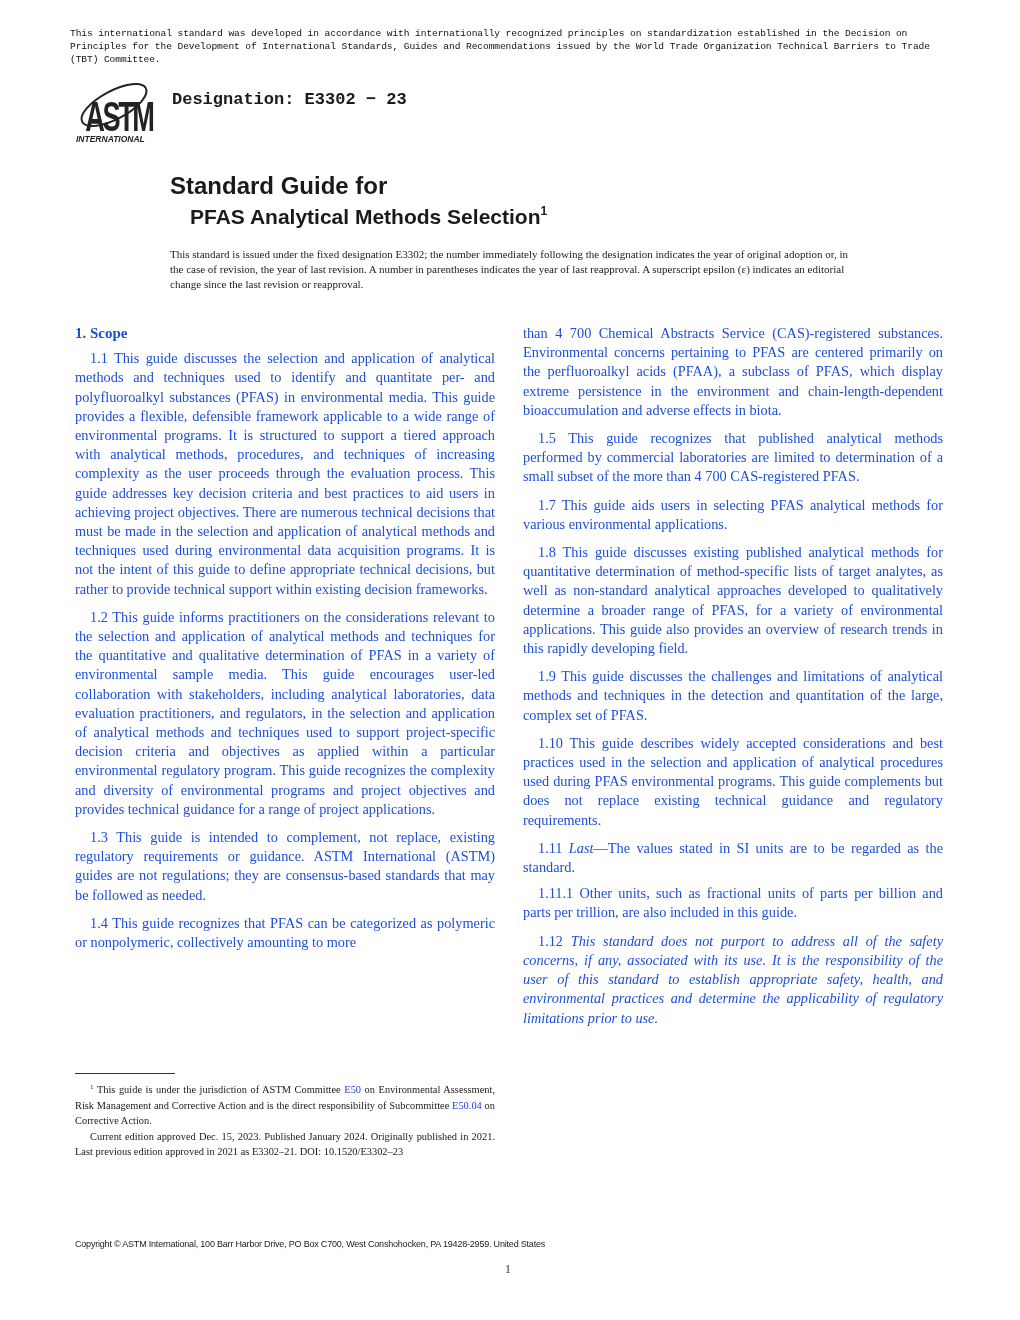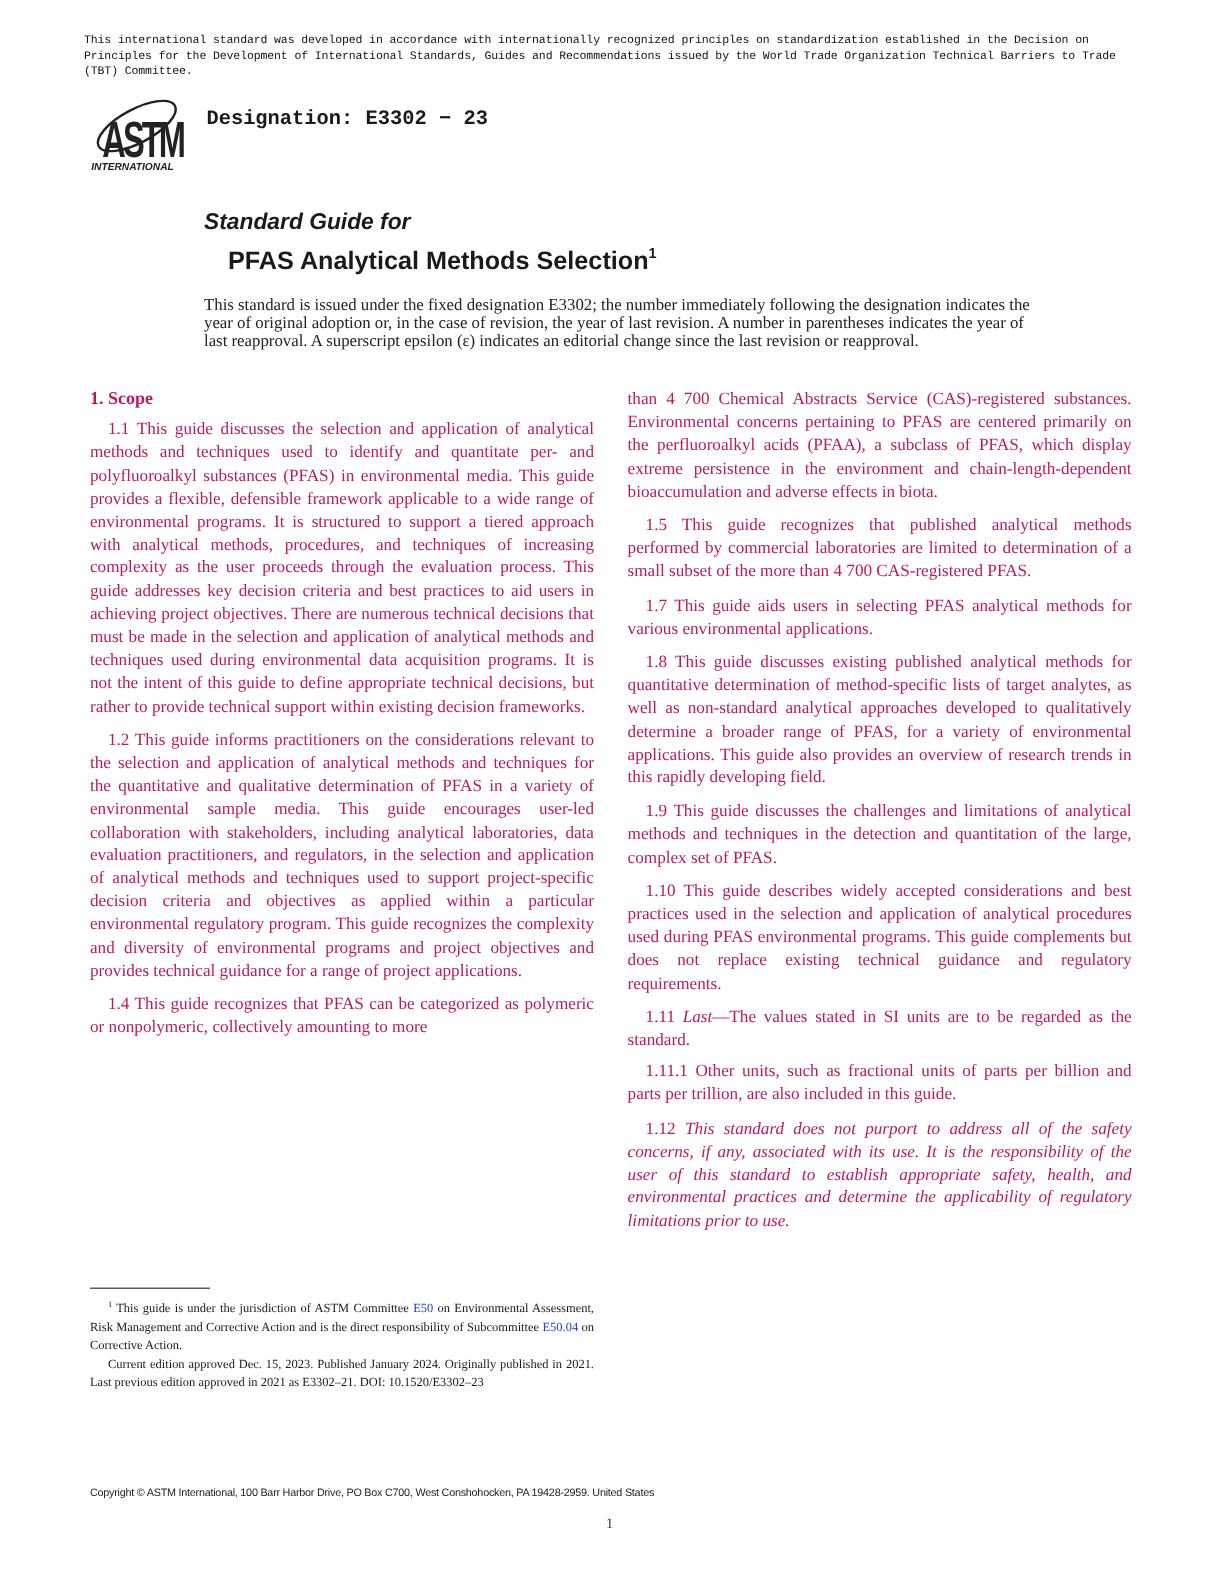--- a/index.html
+++ b/index.html
@@ -11,31 +11,31 @@
   }
   .logo { position: absolute; left: 74px; top: 76px; width: 86px; height: 68px; }
   .designation {
     position: absolute; left: 172px; top: 90px;
     font-family: Liberation Mono, monospace; font-size: 17px; font-weight: bold; color: #1a1a1a;
   }
   .title-block {
     position: absolute; left: 170px; top: 174px;
     font-family: "Liberation Sans", sans-serif; font-weight: bold; color: #1a1a1a;
   }
-  .title-line1 { font-size: 19px; line-height: 24px; font-style: italic; }
+  .title-line1 { font-size: 24px; line-height: 24px; }
   .title-line2 { font-size: 21px; line-height: 26px; margin-left: 20px; }
   .title-line2 sup { font-size: 12px; vertical-align: 9px; }
   .issuance {
     position: absolute; left: 170px; top: 247px; width: 690px;
-    font-family: "Liberation Serif", serif; font-size: 14px; line-height: 15px; color: #222;
+    font-family: "Liberation Serif", serif; font-size: 11px; line-height: 15px; color: #222;
   }
   .col {
     position: absolute; top: 324px; width: 420px;
     font-family: "Liberation Serif", serif; font-size: 14.3px; line-height: 19.2px;
-    text-align: justify; color: #be185d;
+    text-align: justify; color: #1d4ed8;
   }
   .col-left { left: 75px; }
   .col-right { left: 523px; }
   .section-heading { font-weight: bold; font-size: 15px; margin: 0 0 6px 0; }
   .para { margin: 0 0 9px 0; text-indent: 15px; }
   .para.tight { margin-bottom: 7px; }
   .para.noindent { text-indent: 0; }
   .italic { font-style: italic; }
   .footnote-rule { position: absolute; left: 75px; top: 1073px; width: 100px; height: 1px; background: #333; }
   .footnotes {
@@ -72,20 +72,21 @@
   <div class="title-line1">Standard Guide for</div>
   <div class="title-line2"><span>PFAS Analytical Methods Selection</span><sup>1</sup></div>
 </div>
 
 <div class="issuance">This standard is issued under the fixed designation E3302; the number immediately following the designation indicates the year of original adoption or, in the case of revision, the year of last revision. A number in parentheses indicates the year of last reapproval. A superscript epsilon (ε) indicates an editorial change since the last revision or reapproval.</div>
 
 <div class="col col-left">
   <div class="section-heading">1.  Scope</div>
   <p class="para">1.1 This guide discusses the selection and application of analytical methods and techniques used to identify and quantitate per- and polyfluoroalkyl substances (PFAS) in environmental media. This guide provides a flexible, defensible framework applicable to a wide range of environmental programs. It is structured to support a tiered approach with analytical methods, procedures, and techniques of increasing complexity as the user proceeds through the evaluation process. This guide addresses key decision criteria and best practices to aid users in achieving project objectives. There are numerous technical decisions that must be made in the selection and application of analytical methods and techniques used during environmental data acquisition programs. It is not the intent of this guide to define appropriate technical decisions, but rather to provide technical support within existing decision frameworks.</p>
   <p class="para">1.2 This guide informs practitioners on the considerations relevant to the selection and application of analytical methods and techniques for the quantitative and qualitative determination of PFAS in a variety of environmental sample media. This guide encourages user-led collaboration with stakeholders, including analytical laboratories, data evaluation practitioners, and regulators, in the selection and application of analytical methods and techniques used to support project-specific decision criteria and objectives as applied within a particular environmental regulatory program. This guide recognizes the complexity and diversity of environmental programs and project objectives and provides technical guidance for a range of project applications.</p>
+  <p class="para">1.3 This guide is intended to complement, not replace, existing regulatory requirements or guidance. ASTM International (ASTM) guides are not regulations; they are consensus-based standards that may be followed as needed.</p>
   <p class="para">1.4 This guide recognizes that PFAS can be categorized as polymeric or nonpolymeric, collectively amounting to more</p>
 </div>
 
 <div class="col col-right">
   <p class="para noindent">than 4 700 Chemical Abstracts Service (CAS)-registered substances. Environmental concerns pertaining to PFAS are centered primarily on the perfluoroalkyl acids (PFAA), a subclass of PFAS, which display extreme persistence in the environment and chain-length-dependent bioaccumulation and adverse effects in biota.</p>
   <p class="para">1.5 This guide recognizes that published analytical methods performed by commercial laboratories are limited to determination of a small subset of the more than 4 700 CAS-registered PFAS.</p>
   <p class="para">1.7 This guide aids users in selecting PFAS analytical methods for various environmental applications.</p>
   <p class="para">1.8 This guide discusses existing published analytical methods for quantitative determination of method-specific lists of target analytes, as well as non-standard analytical approaches developed to qualitatively determine a broader range of PFAS, for a variety of environmental applications. This guide also provides an overview of research trends in this rapidly developing field.</p>
   <p class="para">1.9 This guide discusses the challenges and limitations of analytical methods and techniques in the detection and quantitation of the large, complex set of PFAS.</p>
   <p class="para">1.10 This guide describes widely accepted considerations and best practices used in the selection and application of analytical procedures used during PFAS environmental programs. This guide complements but does not replace existing technical guidance and regulatory requirements.</p>

